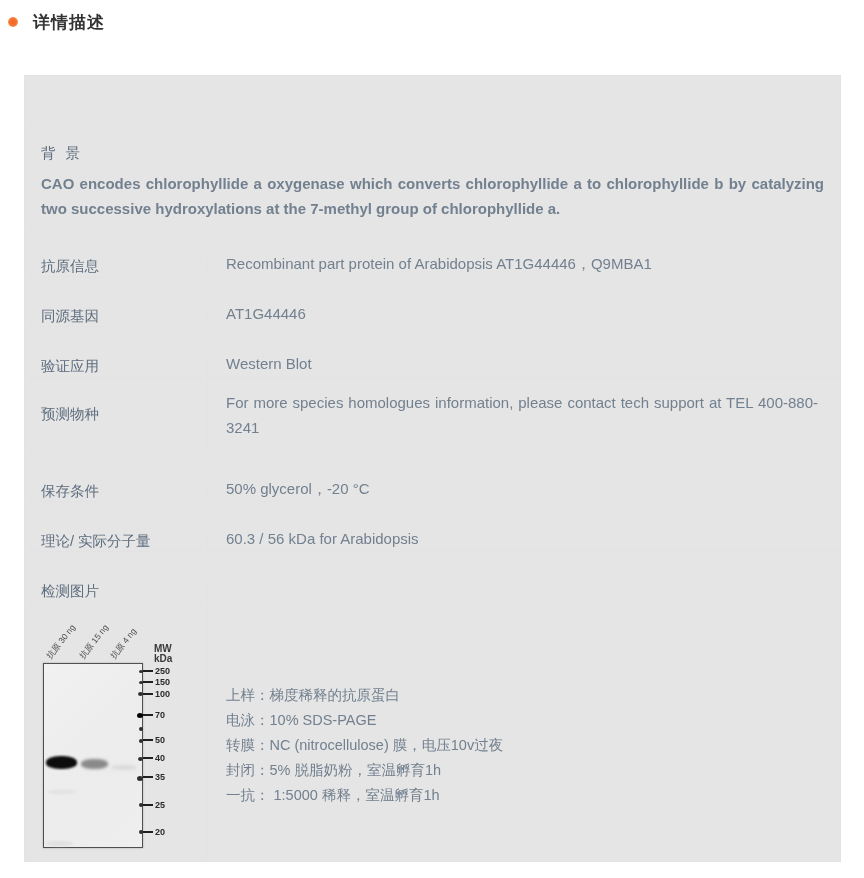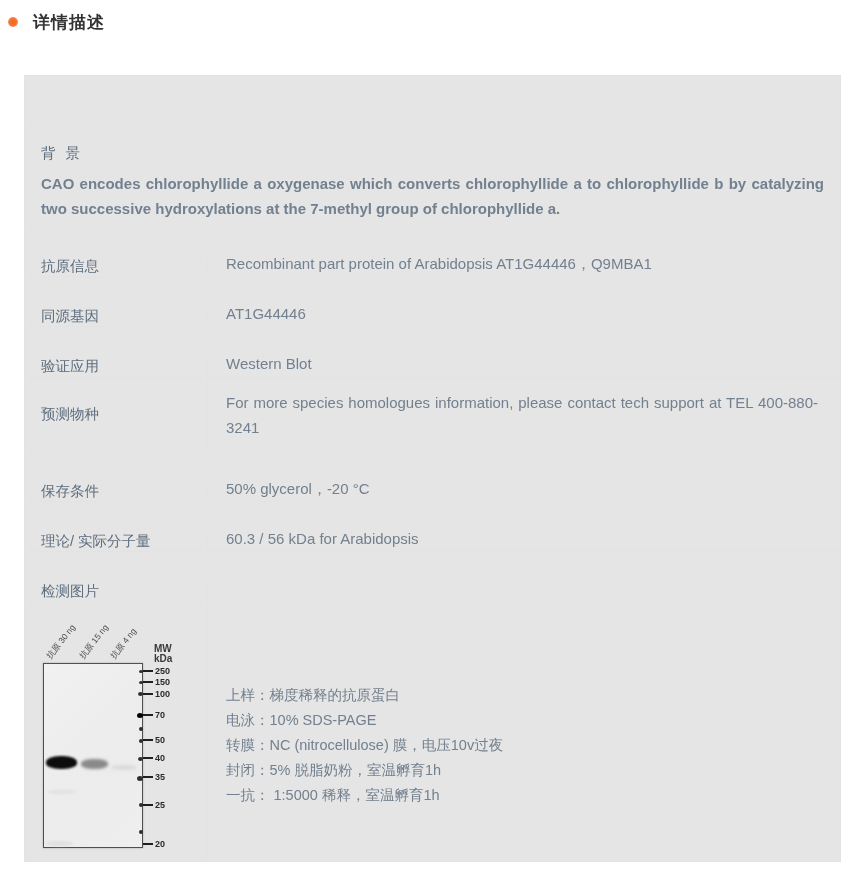--- a/index.html
+++ b/index.html
@@ -210,21 +210,21 @@
           <span class="mw-num">40</span>
         </div>
       <div class="mw-marker" style="top:169px;">
           <span class="mw-tick"></span>
           <span class="mw-num">35</span>
         </div>
       <div class="mw-marker" style="top:197px;text-align:right;">
           <span class="mw-tick"></span>
           <span class="mw-num">25</span>
         </div>
-      <div class="mw-marker" style="top:236px;text-align:center;">
+      <div class="mw-marker" style="top:224px;text-align:center;">
           <span class="mw-tick"></span>
           <span class="mw-num">20</span>
         </div>
     </div>
 
     <div class="cell-protocol">
       <div class="protocol-line">上样：梯度稀释的抗原蛋白</div>
       <div class="protocol-line">电泳：10% SDS-PAGE</div>
       <div class="protocol-line">转膜：NC (nitrocellulose) 膜，电压10v过夜</div>
       <div class="protocol-line">封闭：5% 脱脂奶粉，室温孵育1h</div>

